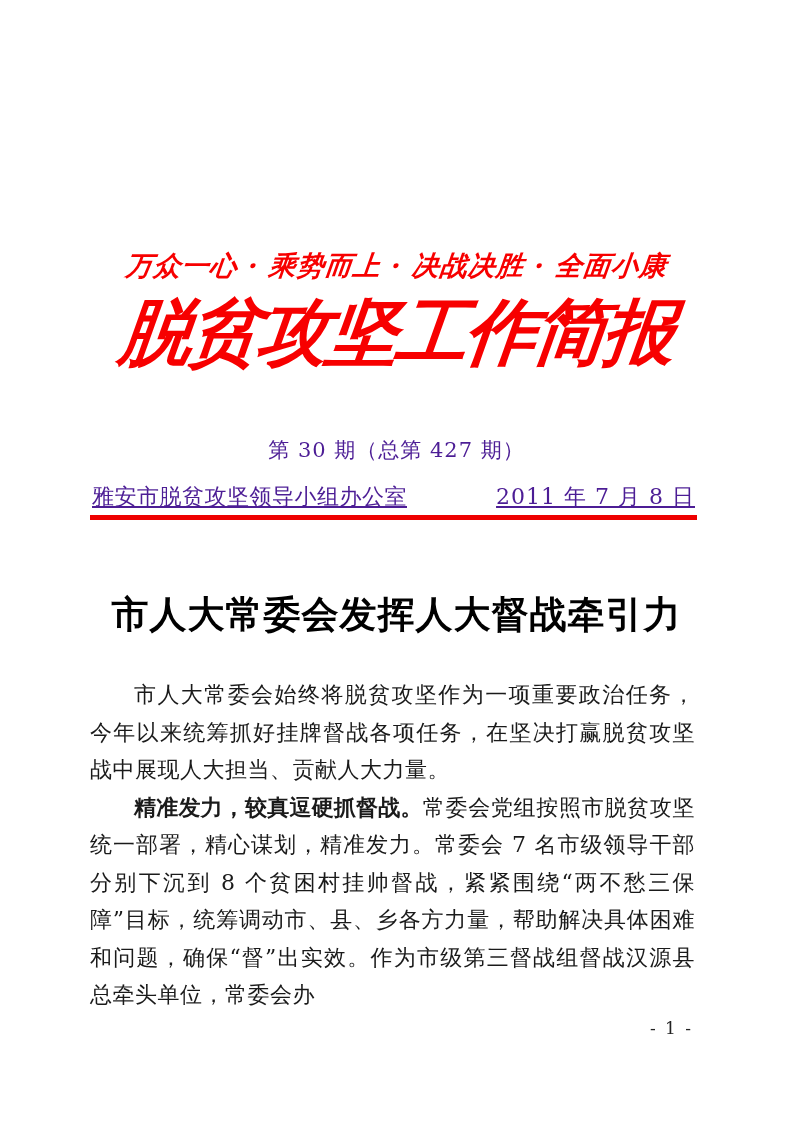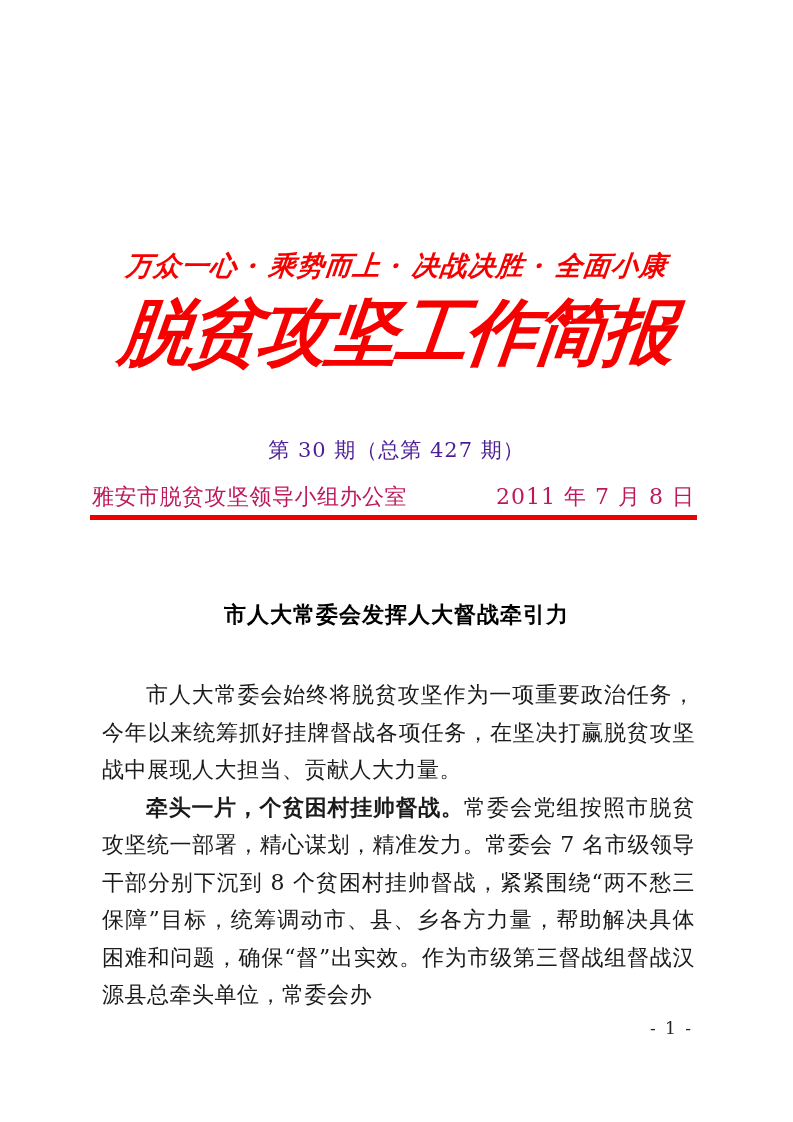--- a/index.html
+++ b/index.html
@@ -50,52 +50,53 @@
     letter-spacing: 1px;
   }
   .pub-row {
     position: absolute;
     top: 482px; left: 92px; right: 98px;
     display: flex;
     justify-content: space-between;
     align-items: baseline;
     font-size: 22px;
     line-height: 30px;
-    color: #be185d;
+    color: #4c1d95;
+    text-decoration: underline;
   }
   .pub-office { letter-spacing: 0.5px; }
   .pub-date { letter-spacing: 1px; }
   .red-rule {
     position: absolute;
     top: 515px; left: 90px;
     width: 607px; height: 5px;
     background: #ee0000;
   }
   
   .article-title {
     position: absolute;
     top: 592px; left: 0; right: 0;
     text-align: center;
-    font-size: 22px;
+    font-size: 37px;
     line-height: 44px;
     font-weight: bold;
     color: #000;
     letter-spacing: 1px;
   }
   .body-text {
     position: absolute;
     top: 676px; left: 90px;
     width: 605px;
     font-size: 22px;
     line-height: 37.5px;
     text-align: justify;
     color: #1a1a1a;
     letter-spacing: 0.5px;
   }
-  .body-text p { text-indent: 2em; margin-left: 12px; }
+  .body-text p { text-indent: 2em; }
   .para-lead {
     font-family: "DejaVu Sans", "Liberation Sans", sans-serif;
     font-weight: bold;
     letter-spacing: 0;
   }
   
   .page-number {
     position: absolute;
     top: 1016px; right: 100px;
     font-size: 17px;
@@ -119,18 +120,18 @@
     <span class="pub-office">雅安市脱贫攻坚领导小组办公室</span>
     <span class="pub-date">2011 年 7 月 8 日</span>
   </div>
 
   <div class="red-rule"></div>
 
   <div class="article-title">市人大常委会发挥人大督战牵引力</div>
 
   <div class="body-text">
     <p><span>市人大常委会始终将脱贫攻坚作为一项重要政治任务，今年以来统筹抓好挂牌督战各项任务，在坚决打赢脱贫攻坚战中展现人大担当、贡献人大力量。</span></p>
-    <p><span class="para-lead">牵头一片，个贫困村挂帅督战。</span><span>常委会党组按照市脱贫攻坚统一部署，精心谋划，精准发力。常委会 7 名市级领导干部分别下沉到 8 个贫困村挂帅督战，紧紧围绕“两不愁三保障”目标，统筹调动市、县、乡各方力量，帮助解决具体困难和问题，确保“督”出实效。作为市级第三督战组督战汉源县总牵头单位，常委会办</span></p>
+    <p><span class="para-lead">精准发力，较真逗硬抓督战。</span><span>常委会党组按照市脱贫攻坚统一部署，精心谋划，精准发力。常委会 7 名市级领导干部分别下沉到 8 个贫困村挂帅督战，紧紧围绕“两不愁三保障”目标，统筹调动市、县、乡各方力量，帮助解决具体困难和问题，确保“督”出实效。作为市级第三督战组督战汉源县总牵头单位，常委会办</span></p>
   </div>
 
   <div class="page-number">- 1 -</div>
 
 </div>
 
 </body></html>

